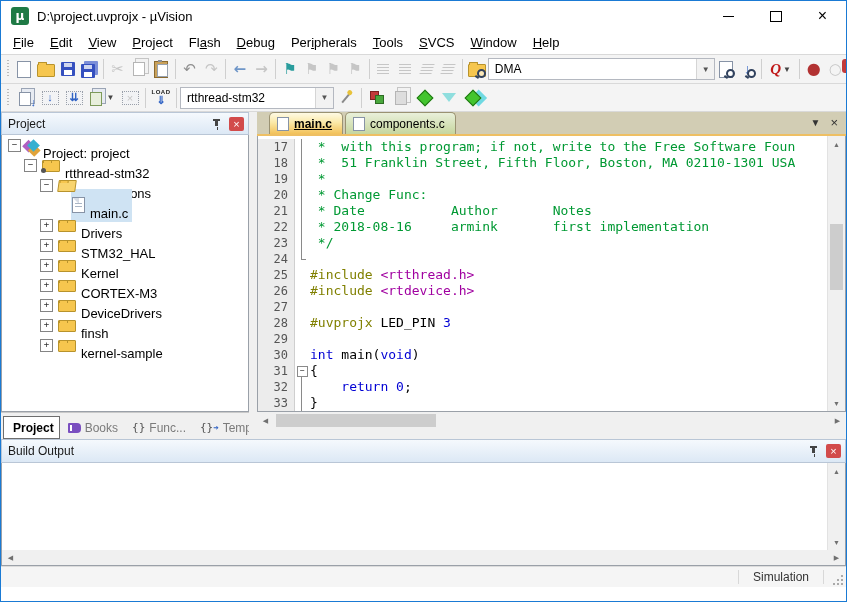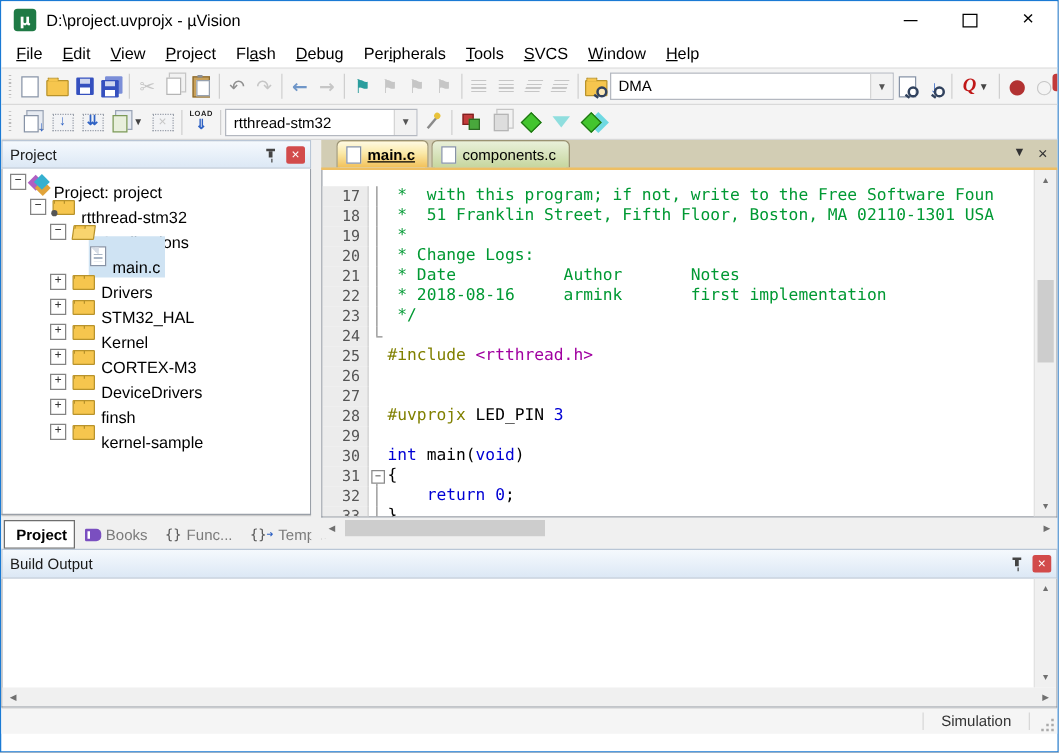--- a/index.html
+++ b/index.html
@@ -107,21 +107,21 @@
   .editor-col{flex:1;display:flex;flex-direction:column;min-width:0;}
   .etabstrip{height:23px;background:#d2cdb4;display:flex;align-items:flex-end;padding-left:12px;border-bottom:2px solid #eebf63;}
   .etab{height:21px;display:flex;align-items:center;gap:5px;padding:0 10px 0 7px;margin-right:2px;border:1px solid #9a9272;border-bottom:none;border-radius:5px 5px 0 0;font-size:12px;color:#000;}
   .etab.active{background:linear-gradient(#fefae4, #fbe9a8 45%, #f2c159);font-weight:bold;}
   .etab.active .elabel{text-decoration:underline;}
   .etab.inactive{background:linear-gradient(#e9f0da,#c6d69e);}
   .estripbtns{margin-left:auto;display:flex;align-items:center;gap:10px;padding:0 8px 4px 0;}
   .estripbtns span{font-size:10px;color:#333;}
 
   .ecode{height:277px;display:flex;background:#fff;border:1px solid #9aa0a8;border-top:none;position:relative;}
-  .clines{flex:1;overflow:hidden;padding-top:13px;font:13px/16px "DejaVu Sans Mono",monospace;}
+  .clines{flex:1;overflow:hidden;padding-top:3px;font:13px/16px "DejaVu Sans Mono",monospace;}
   .cline{height:16px;display:flex;white-space:pre;}
   .lnum{width:30px;flex:none;text-align:right;padding-right:6px;color:#555;background:#ececec;font-size:12px;border-right:1px solid #cfcfcf;}
   .fold{width:13px;flex:none;position:relative;}
   .fold.line::before{content:'';position:absolute;left:6px;top:0;bottom:0;width:1px;background:#8a8a8a;}
   .fold.end::before{content:'';position:absolute;left:6px;top:0;height:8px;width:1px;background:#8a8a8a;}
   .fold.end::after{content:'';position:absolute;left:6px;top:8px;width:5px;height:1px;background:#8a8a8a;}
   .fold .fbox{position:absolute;left:2px;top:3px;width:9px;height:9px;border:1px solid #8a8a8a;background:#fff;font:8px/8px "DejaVu Sans Mono",monospace;text-align:center;color:#333;}
   .fold.minus::after{content:'';position:absolute;left:6px;top:14px;bottom:0;width:1px;background:#8a8a8a;}
   .ctext{padding-left:2px;}
   .c-com{color:#009933;} .c-dir{color:#808000;} .c-hdr{color:#a000a0;}
@@ -468,27 +468,27 @@
         <div class="estripbtns">
           <span>▼</span>
           <span style="font-size:13px">×</span>
         </div>
       </div>
       <div class="ecode">
         <div class="clines">
             <div class="cline"><span class="lnum">17</span><span class="fold line"></span><span class="ctext"><span class="c-com"> *  with this program; if not, write to the Free Software Foun</span></span></div>
             <div class="cline"><span class="lnum">18</span><span class="fold line"></span><span class="ctext"><span class="c-com"> *  51 Franklin Street, Fifth Floor, Boston, MA 02110-1301 USA</span></span></div>
             <div class="cline"><span class="lnum">19</span><span class="fold line"></span><span class="ctext"><span class="c-com"> *</span></span></div>
-            <div class="cline"><span class="lnum">20</span><span class="fold line"></span><span class="ctext"><span class="c-com"> * Change Logs:</span></span></div>
+            <div class="cline"><span class="lnum">20</span><span class="fold line"></span><span class="ctext"><span class="c-com"> * Change Func:</span></span></div>
             <div class="cline"><span class="lnum">21</span><span class="fold line"></span><span class="ctext"><span class="c-com"> * Date           Author       Notes</span></span></div>
             <div class="cline"><span class="lnum">22</span><span class="fold line"></span><span class="ctext"><span class="c-com"> * 2018-08-16     armink       first implementation</span></span></div>
             <div class="cline"><span class="lnum">23</span><span class="fold line"></span><span class="ctext"><span class="c-com"> */</span></span></div>
             <div class="cline"><span class="lnum">24</span><span class="fold end"></span><span class="ctext"></span></div>
             <div class="cline"><span class="lnum">25</span><span class="fold"></span><span class="ctext"><span class="c-dir">#include</span><span class="c-pln"> </span><span class="c-hdr">&lt;rtthread.h&gt;</span></span></div>
-            <div class="cline"><span class="lnum">26</span><span class="fold"></span></div>
+            <div class="cline"><span class="lnum">26</span><span class="fold"></span><span class="ctext"><span class="c-dir">#include</span><span class="c-pln"> </span><span class="c-hdr">&lt;rtdevice.h&gt;</span></span></div>
             <div class="cline"><span class="lnum">27</span><span class="fold"></span><span class="ctext"></span></div>
             <div class="cline"><span class="lnum">28</span><span class="fold"></span><span class="ctext"><span class="c-dir">#uvprojx</span><span class="c-pln"> LED_PIN </span><span class="c-num">3</span></span></div>
             <div class="cline"><span class="lnum">29</span><span class="fold"></span><span class="ctext"></span></div>
             <div class="cline"><span class="lnum">30</span><span class="fold"></span><span class="ctext"><span class="c-kw">int</span><span class="c-pln"> main(</span><span class="c-kw">void</span><span class="c-pln">)</span></span></div>
             <div class="cline"><span class="lnum">31</span><span class="fold minus"><span class="fbox">−</span></span><span class="ctext"><span class="c-pln">{</span></span></div>
             <div class="cline"><span class="lnum">32</span><span class="fold line"></span><span class="ctext"><span class="c-pln">    </span><span class="c-kw">return</span><span class="c-pln"> </span><span class="c-num">0</span><span class="c-pln">;</span></span></div>
             <div class="cline"><span class="lnum">33</span><span class="fold line"></span><span class="ctext"><span class="c-pln">}</span></span></div>
           </div>
         <div class="vscroll">
           <div class="sarrow">▲</div>

